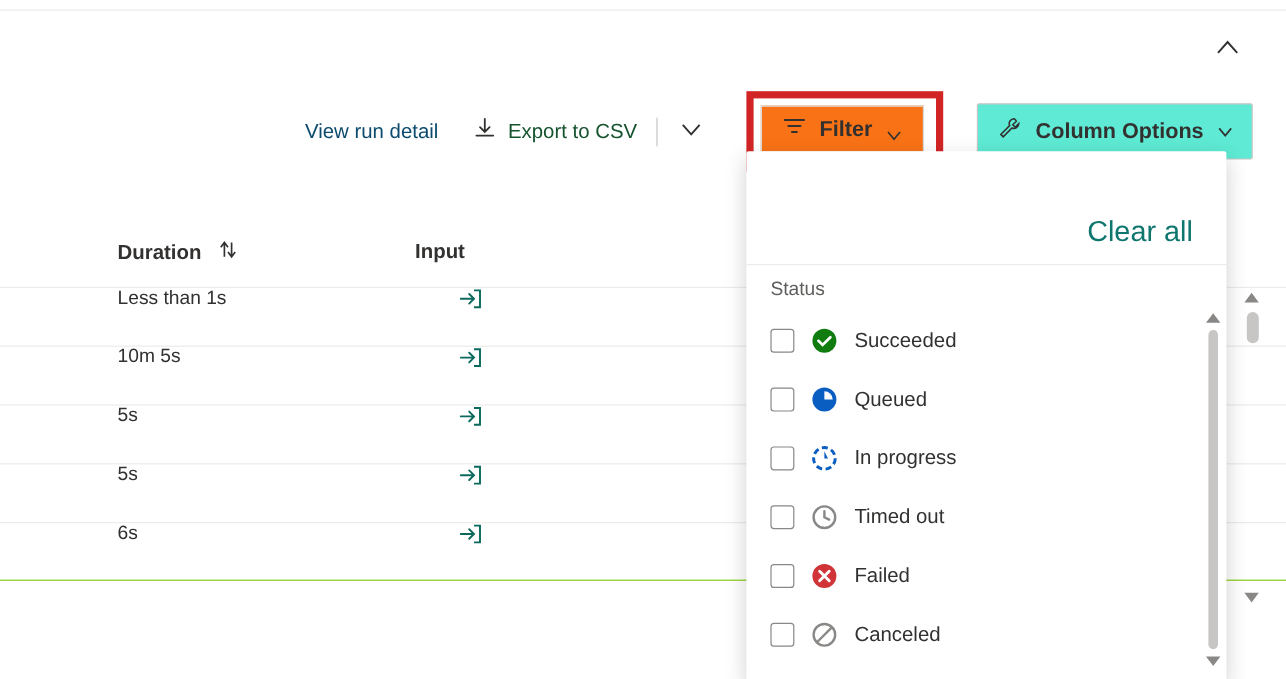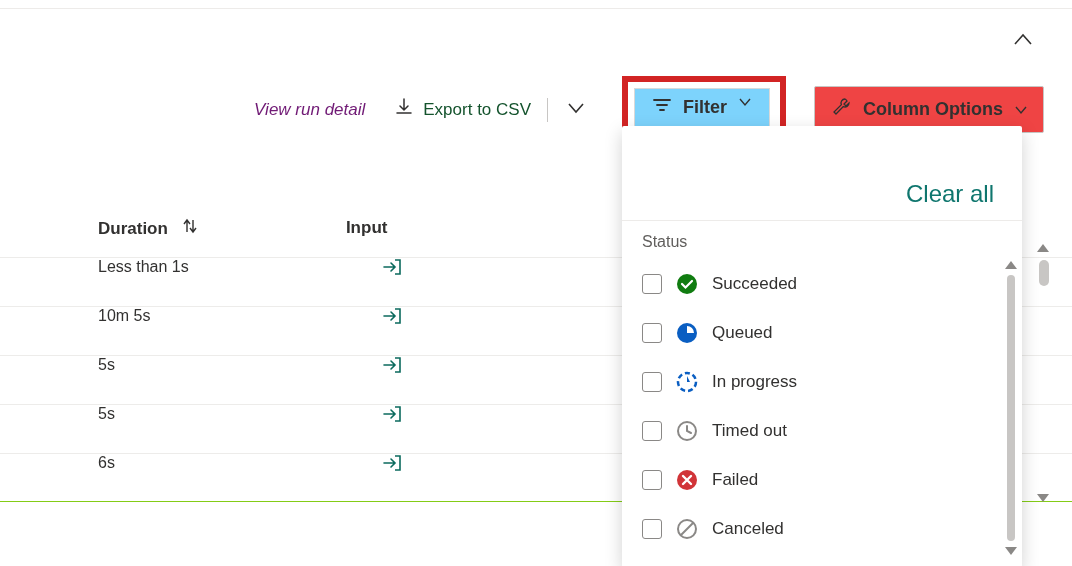--- a/index.html
+++ b/index.html
@@ -32,27 +32,26 @@
       top: 76px;
       left: 0;
       right: 20px;
       display: flex;
       justify-content: flex-end;
       align-items: center;
       gap: 14px;
       padding-right: 8px;
     }
     .link-btn {
-      color: #701a75;
+      color: #0c4a6e;
       font-size: 17px;
       padding: 6px 10px;
       cursor: pointer;
       background: none;
       border: none;
-      font-style: italic;
     }
     .export-group {
       display: flex;
       align-items: center;
       gap: 10px;
       padding: 4px 6px;
     }
     .export-btn {
       display: flex;
       align-items: center;
@@ -75,48 +74,48 @@
       padding: 4px;
       cursor: pointer;
     }
     .filter-highlight {
       border: 6px solid #d22424;
       padding: 6px 10px 10px 6px;
       margin-left: 14px;
     }
     .filter-btn {
       display: flex;
-      align-items: flex-start;
+      align-items: flex-end;
       gap: 12px;
-      background: #7dd3fc;
+      background: #f97316;
       border: 1px solid #d9d9d9;
       padding: 8px 18px;
       font-size: 18px;
       font-weight: 600;
       color: #323130;
       cursor: pointer;
     }
     .col-options-btn {
       display: flex;
       align-items: center;
       gap: 12px;
-      background: #ef4444;
+      background: #5eead4;
       border: 1px solid #c8c6c4;
       border-radius: 2px;
       padding: 10px 16px;
       font-size: 18px;
       font-weight: 600;
       color: #323130;
       cursor: pointer;
       margin-left: 14px;
     }
     
     .table-wrap {
       position: absolute;
-      top: 208px;
+      top: 190px;
       left: 0;
       right: 0;
     }
     .thead {
       display: flex;
       padding: 10px 0 18px 0;
     }
     .th-duration {
       margin-left: 98px;
       font-size: 17px;

